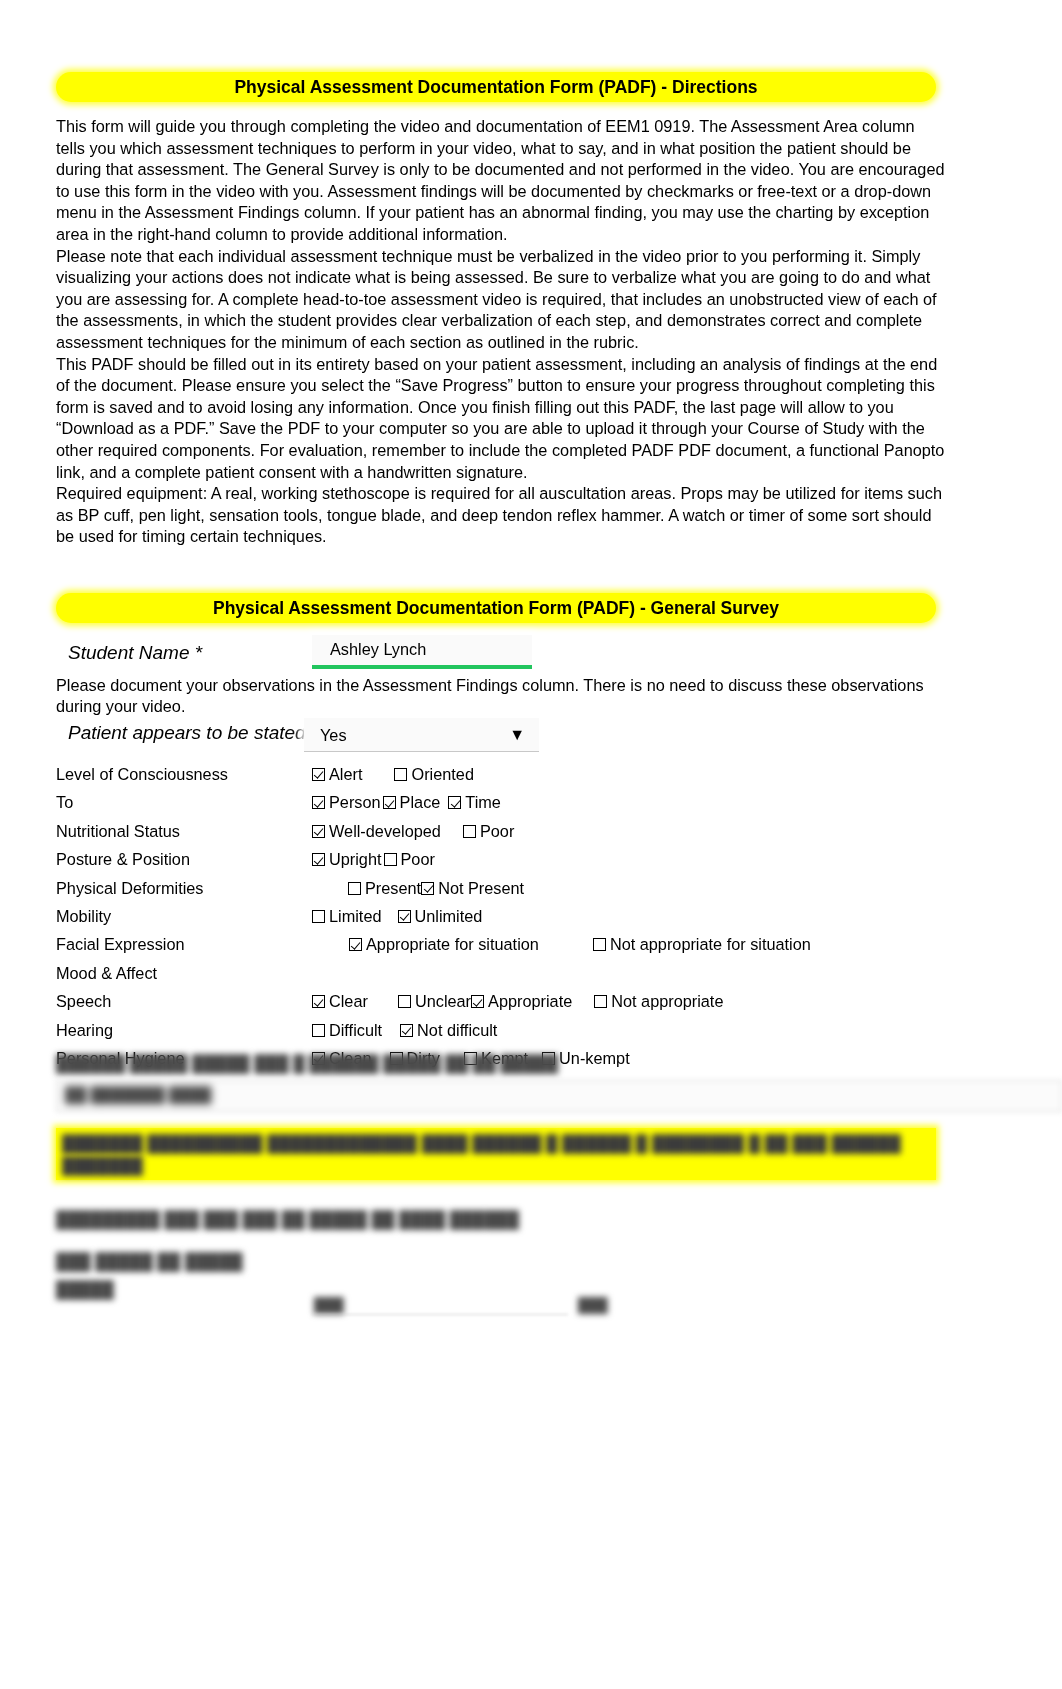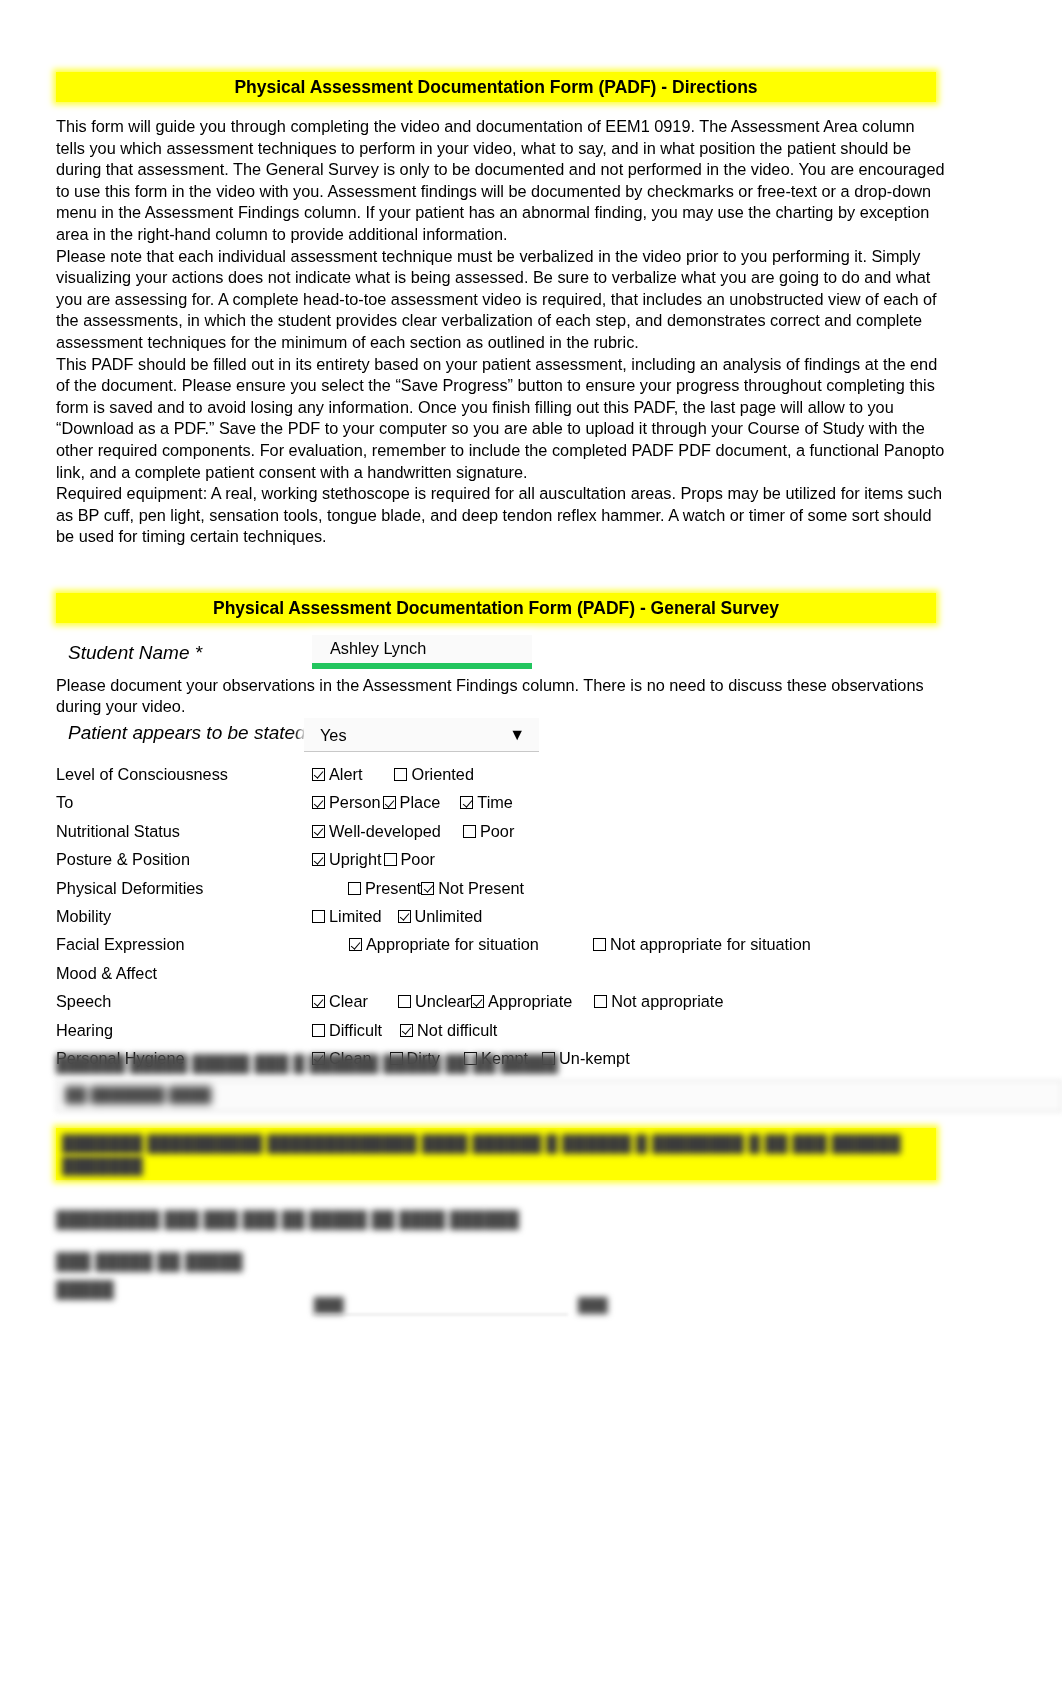--- a/index.html
+++ b/index.html
@@ -37,20 +37,21 @@
   .banner {
     width: 880px;
     background: #ffff00;
     text-align: center;
     font-weight: bold;
     font-size: 17.5px;
     line-height: 30px;
     height: 30px;
     color: #000;
     box-shadow: 0 0 6px 3px rgba(255,255,0,0.75);
+    border-radius: 15px;
   }
   .banner.b1 { margin-top: 72px; }
   .banner.b2 { margin-top: 0; }
 
   
   .para {
     font-size: 16.3px;
     line-height: 21.6px;
     width: 1180px;
     white-space: pre-wrap;
@@ -72,21 +73,21 @@
     font-style: italic;
   }
   .text-input {
     position: absolute;
     left: 256px;
     top: 0;
     width: 220px;
     height: 34px;
     background: #fafafa;
     border: none;
-    border-bottom: 6px solid #22c55e;
+    border-bottom: 4px solid #22c55e;
     box-shadow: 0 0 7px 3px rgba(255,255,255,0.95);
     font-family: "Liberation Sans", sans-serif;
     font-size: 16.3px;
     color: #000;
     padding: 0 0 0 18px;
     box-sizing: border-box;
     outline: none;
   }
   .select-wrap {
     position: absolute;
@@ -240,21 +241,21 @@
       </div>
     </div>
 
     <div id="cb-rows" style="margin-top:6px">
         <div class="cb-row">
           <span class="rlabel">Level of Consciousness</span>
           <span class="cb-opts"><span class="cb-opt" style="margin-left: 0px;"><span class="box checked"></span><span>Alert</span></span><span class="cb-opt" style="margin-left: 32px;"><span class="box"></span><span>Oriented</span></span></span>
         </div>
         <div class="cb-row">
           <span class="rlabel">To</span>
-          <span class="cb-opts"><span class="cb-opt" style="margin-left: 0px;"><span class="box checked"></span><span>Person</span></span><span class="cb-opt" style="margin-left: 2px;"><span class="box checked"></span><span>Place</span></span><span class="cb-opt" style="margin-left: 20px;"><span class="box checked"></span><span>Time</span></span></span>
+          <span class="cb-opts"><span class="cb-opt" style="margin-left: 0px;"><span class="box checked"></span><span>Person</span></span><span class="cb-opt" style="margin-left: 2px;"><span class="box checked"></span><span>Place</span></span><span class="cb-opt" style="margin-left: 8px;"><span class="box checked"></span><span>Time</span></span></span>
         </div>
         <div class="cb-row">
           <span class="rlabel">Nutritional Status</span>
           <span class="cb-opts"><span class="cb-opt" style="margin-left: 0px;"><span class="box checked"></span><span>Well-developed</span></span><span class="cb-opt" style="margin-left: 22px;"><span class="box"></span><span>Poor</span></span></span>
         </div>
         <div class="cb-row">
           <span class="rlabel">Posture &amp; Position</span>
           <span class="cb-opts"><span class="cb-opt" style="margin-left: 0px;"><span class="box checked"></span><span>Upright</span></span><span class="cb-opt" style="margin-left: 2px;"><span class="box"></span><span>Poor</span></span></span>
         </div>
         <div class="cb-row">

